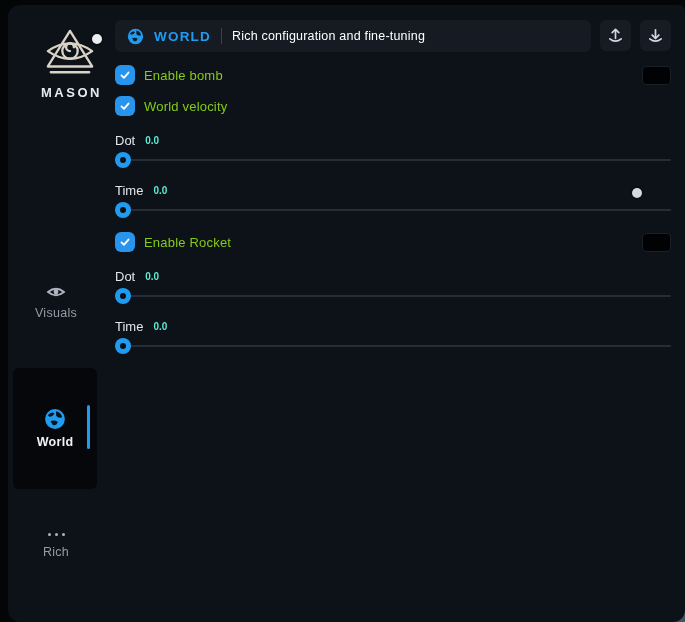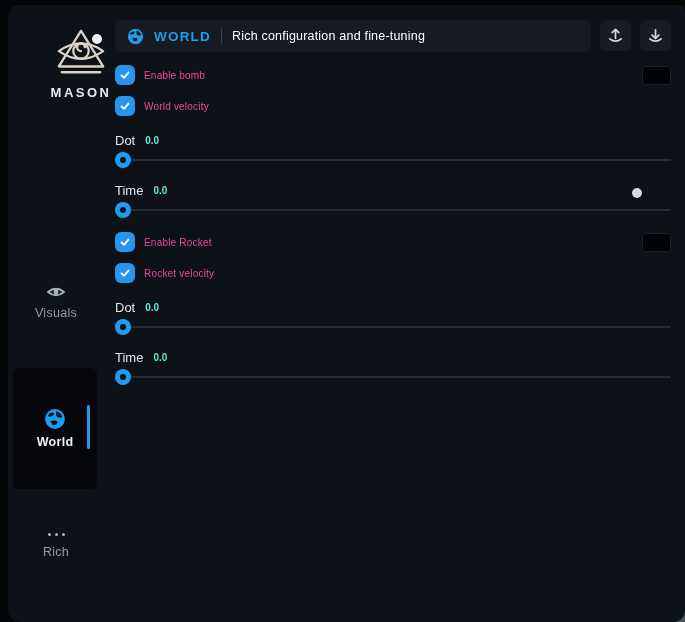--- a/index.html
+++ b/index.html
@@ -8,21 +8,21 @@
     background:radial-gradient(circle at 100% 100%, #49505e 0 13px, #040507 14px);
     font-family:"Liberation Sans", sans-serif;
     -webkit-font-smoothing:antialiased;
   }
   .window{
     position:absolute;left:8px;top:5px;width:677px;height:617px;
     background:#0d1118;border-radius:12px 6px 12px 12px;
   }
   
   .sidebar{position:absolute;left:0;top:0;width:100px;height:100%;}
-  .brand{position:absolute;top:22px;left:0;width:96px;display:flex;flex-direction:column;align-items:center;padding-left:25px;}
+  .brand{position:absolute;top:22px;left:8px;width:96px;display:flex;flex-direction:column;padding-left:25px;}
   .brand-name{margin-top:6px;color:#e8eaee;font-size:13px;font-weight:bold;letter-spacing:2.5px;}
   .nav-item{
     position:absolute;left:0;width:96px;display:flex;flex-direction:column;
     align-items:center;gap:6px;cursor:pointer;color:#939ca8;font-size:12.5px;
   }
   .nav-item .nav-label{letter-spacing:.3px;}
   .nav-aimbot{top:153px;}
   .nav-visuals{top:279px;}
   .nav-misc{top:524px;}
   .nav-world{
@@ -48,21 +48,21 @@
   .icon-btn{
     width:31px;height:31px;background:#161b24;border:none;border-radius:6px;
     display:flex;align-items:center;justify-content:center;cursor:pointer;padding:0;
   }
   .cb-row{display:flex;align-items:center;gap:9px;height:20px;}
   .mt13{margin-top:13px;} .mt11{margin-top:11px;} .mt16{margin-top:16px;} .mt14{margin-top:14px;}
   .checkbox{
     width:20px;height:20px;border-radius:6px;background:#2795ee;
     display:flex;align-items:center;justify-content:center;cursor:pointer;flex:none;
   }
-  .cb-label{color:#ec4899;font-size:10px;letter-spacing:.2px;}
+  .cb-label{color:#84cc16;font-size:13px;letter-spacing:.2px;}
   .swatch{
     margin-left:auto;width:27px;height:17px;border-radius:4px;
     border:1px solid #1a2028;cursor:pointer;flex:none;
   }
   .slider-block{}
   .slider-label-row{height:16px;display:flex;gap:10px;align-items:center;margin-bottom:4px;}
   .slider-name{color:#e3e6ea;font-size:13px;}
   .slider-value{color:#5eead4;font-size:10px;font-weight:bold;}
   .slider{position:relative;height:16px;cursor:pointer;}
   .slider .track{position:absolute;left:0;right:0;top:7px;height:2px;background:#272d36;border-radius:2px;}
@@ -216,30 +216,20 @@
         <span>
           <svg width="14" height="14" viewBox="0 0 20 20" fill="none" stroke="#ffffff" stroke-width="2.6" stroke-linecap="round" stroke-linejoin="round">
               <path d="M5 10.5 L8.5 14 L15 6.5"></path>
             </svg>
         </span>
       </span>
       <span class="cb-label">Enable Rocket</span>
       <span class="swatch" style="background: rgb(1, 2, 3);"></span>
     </div>
 
-    <div class="cb-row mt11">
-      <span class="checkbox">
-        <span>
-          <svg width="14" height="14" viewBox="0 0 20 20" fill="none" stroke="#ffffff" stroke-width="2.6" stroke-linecap="round" stroke-linejoin="round">
-              <path d="M5 10.5 L8.5 14 L15 6.5"></path>
-            </svg>
-        </span>
-      </span>
-      <span class="cb-label">Rocket velocity</span>
-    </div>
 
     <div class="slider-block mt16">
       <div class="slider-label-row">
         <span class="slider-name">Dot</span>
         <span class="slider-value">0.0</span>
       </div>
       <div class="slider">
         <div class="track"></div>
         <div class="knob"></div>
       </div>

